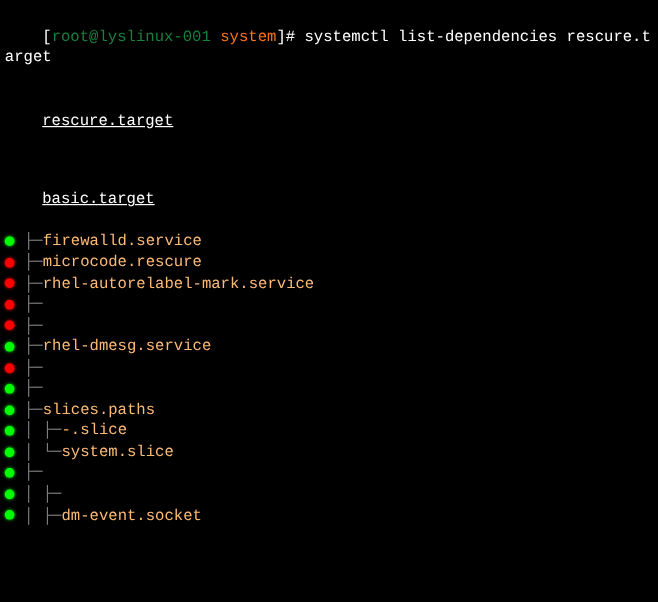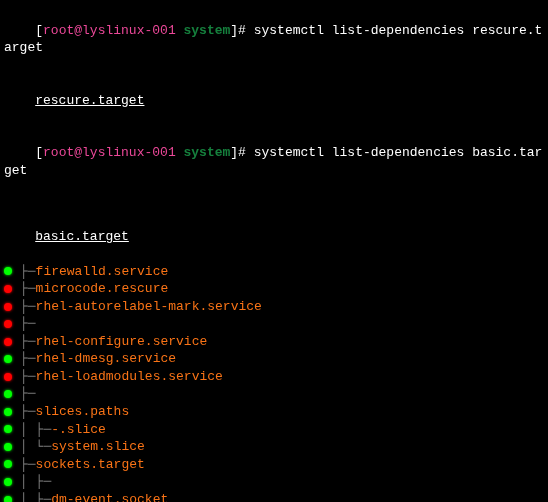--- a/index.html
+++ b/index.html
@@ -10,22 +10,22 @@
     font-family: "Consolas", "Courier New", monospace;
     font-size: 13px;
     line-height: 1.35;
     width: 548px;
     box-sizing: border-box;
   }
   .prompt-line {
     white-space: pre-wrap;
     word-break: break-all;
   }
-  .orange { color: #ec4899; }
-  .cyan { color: #15803d; font-weight: bold; }
+  .orange { color: #15803d; }
+  .cyan { color: #f97316; }
   .white { color: #ffffff; }
   .underline { text-decoration: underline; text-align: center; }
   .tree-row {
     display: flex;
     align-items: center;
   }
   .bullet {
     width: 8px;
     height: 8px;
     border-radius: 50%;
@@ -33,39 +33,36 @@
     flex-shrink: 0;
     box-shadow: 0 0 3px currentColor;
   }
   .b-green { background: #00ff00; color: #00ff00; }
   .b-red { background: #ff0000; color: #ff0000; }
   .tree-text {
     color: #808080;
     white-space: pre;
   }
   .tree-leaf {
-    color: #f97316;
+    color: #fdba74;
   }
 </style>
 </head>
 <body>
 
 <div>
 
   <div class="prompt-line">
     <span class="white">[</span><span class="orange">root</span><span class="orange">@</span><span class="orange">lyslinux-001</span><span class="white"> </span><span class="cyan">system</span><span class="white">]# </span><span class="white">systemctl list-dependencies rescure.target</span>
   </div>
 
   <div class="prompt-line">
     <span class="white underline">rescure.target</span>
   </div>
 
-  <div class="prompt-line">
-    <span class="white">[</span><span class="orange">root</span><span class="orange">@</span><span class="orange">lyslinux-001</span><span class="white"> </span><span class="cyan">system</span><span class="white">]# </span><span class="white">systemctl list-dependencies basic.target</span>
-  </div>
 
   <div style="height:13px"></div>
 
   <div class="prompt-line">
     <span class="white underline">basic.target</span>
   </div>
 
   <div id="tree-container">
       <div class="tree-row">
         <div class="bullet b-green"></div>
@@ -82,31 +79,29 @@
         <span class="tree-text">├─</span>
         <span class="tree-leaf">rhel-autorelabel-mark.service</span>
       </div>
       <div class="tree-row">
         <div class="bullet b-red"></div>
         <span class="tree-text">├─</span>
       </div>
       <div class="tree-row">
         <div class="bullet b-red"></div>
         <span class="tree-text">├─</span>
-        <span class="tree-leaf">rhel-configure.service</span>
       </div>
       <div class="tree-row">
         <div class="bullet b-green"></div>
         <span class="tree-text">├─</span>
         <span class="tree-leaf">rhel-dmesg.service</span>
       </div>
       <div class="tree-row">
         <div class="bullet b-red"></div>
         <span class="tree-text">├─</span>
-        <span class="tree-leaf">rhel-loadmodules.service</span>
       </div>
       <div class="tree-row">
         <div class="bullet b-green"></div>
         <span class="tree-text">├─</span>
       </div>
       <div class="tree-row">
         <div class="bullet b-green"></div>
         <span class="tree-text">├─</span>
         <span class="tree-leaf">slices.paths</span>
       </div>
@@ -116,21 +111,20 @@
         <span class="tree-leaf">-.slice</span>
       </div>
       <div class="tree-row">
         <div class="bullet b-green"></div>
         <span class="tree-text">│ └─</span>
         <span class="tree-leaf">system.slice</span>
       </div>
       <div class="tree-row">
         <div class="bullet b-green"></div>
         <span class="tree-text">├─</span>
-        <span class="tree-leaf">sockets.target</span>
       </div>
       <div class="tree-row">
         <div class="bullet b-green"></div>
         <span class="tree-text">│ ├─</span>
       </div>
       <div class="tree-row">
         <div class="bullet b-green"></div>
         <span class="tree-text">│ ├─</span>
         <span class="tree-leaf">dm-event.socket</span>
       </div>

